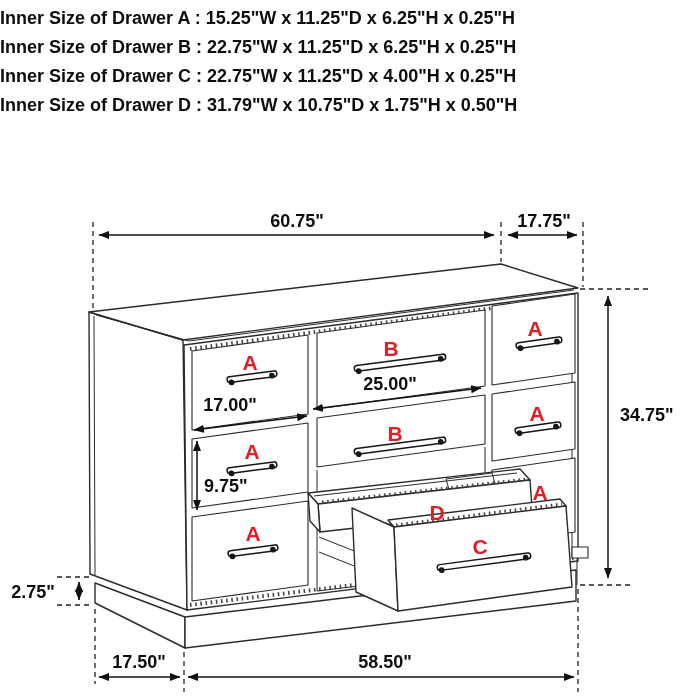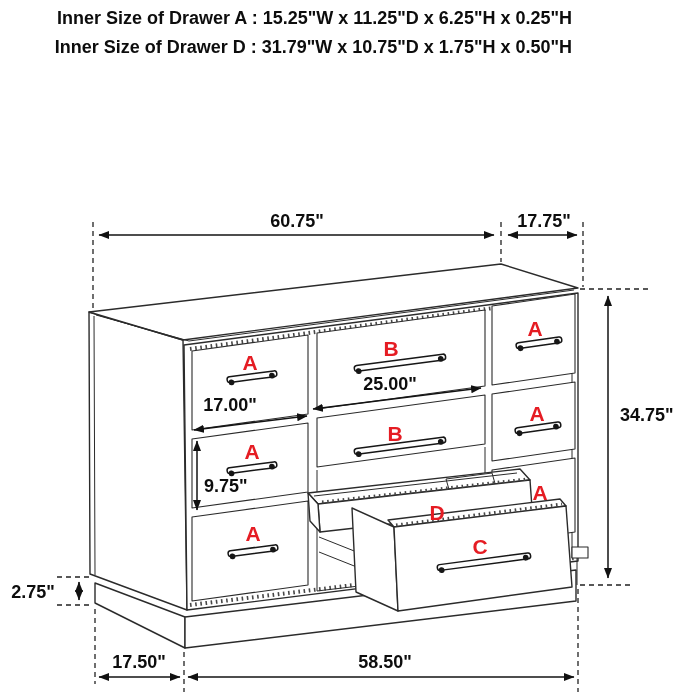--- a/index.html
+++ b/index.html
@@ -1,38 +1,40 @@
 <!DOCTYPE html>
 <html><head>
 <meta charset="utf-8">
 <style>
   html,body{margin:0;padding:0;background:#ffffff;}
   body{width:700px;height:700px;position:relative;font-family:"Liberation Sans",sans-serif;overflow:hidden;}
   .title-block{
     position:absolute;top:4px;left:0;width:572px;
-    text-align:right;font-weight:bold;font-size:18px;line-height:29px;
+    text-align:left;font-weight:bold;font-size:18px;line-height:29px;
     color:#0d0d0d;
   }
   svg{position:absolute;top:0;left:0;}
   .dash{stroke:#222;stroke-width:1.3;stroke-dasharray:5 4;fill:none;}
   .ln2{stroke:#2b2b2b;stroke-width:1;fill:none;}
   .face{fill:#ffffff;stroke:#2b2b2b;stroke-width:1.4;stroke-linejoin:round;}
   .face2{fill:#ffffff;stroke:#2b2b2b;stroke-width:1.1;stroke-linejoin:round;}
   .hatch{stroke:#474747;stroke-dasharray:1.6 3.6;fill:none;}
   .dimln{stroke:#131313;stroke-width:1.5;marker-start:url(#ar);marker-end:url(#ar);}
   .dim{font-family:"Liberation Sans",sans-serif;font-weight:bold;font-size:18px;fill:#0d0d0d;}
   .lbl{font-family:"Liberation Sans",sans-serif;font-weight:bold;font-size:21px;fill:#e51c23;text-anchor:middle;}
   .hbar{fill:#fdfdfd;stroke:#161616;stroke-width:1.5;}
   .hpost{fill:#161616;}
 </style>
 </head>
 <body>
 
 <div class="title-block">
   <div>Inner Size of Drawer A : 15.25"W x 11.25"D x 6.25"H x 0.25"H</div>
+  <div>Inner Size of Drawer B : 22.75"W x 11.25"D x 6.25"H x 0.25"H</div>
+  <div>Inner Size of Drawer C : 22.75"W x 11.25"D x 4.00"H x 0.25"H</div>
   <div>Inner Size of Drawer D : 31.79"W x 10.75"D x 1.75"H x 0.50"H</div>
 </div>
 
 <svg width="700" height="700" viewBox="0 0 700 700">
   <defs>
     <marker id="ar" markerUnits="userSpaceOnUse" markerWidth="11" markerHeight="9" refX="10" refY="4" orient="auto-start-reverse">
       <path d="M0,0 L10.5,4 L0,8 Z" fill="#111"></path>
     </marker>
   </defs>
 

